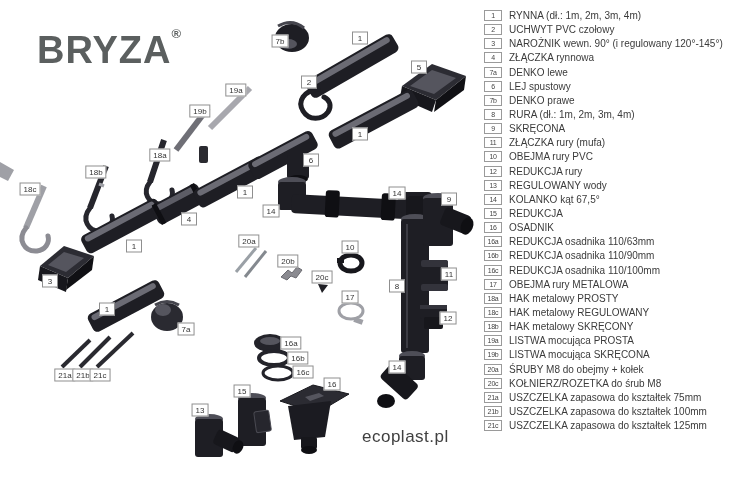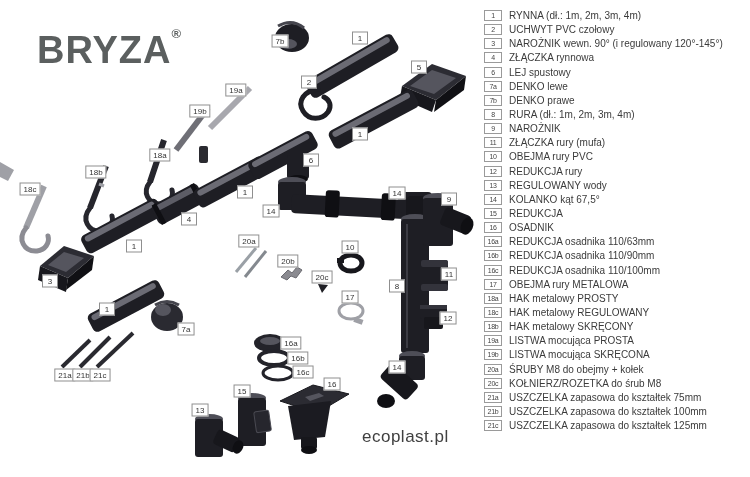--- a/index.html
+++ b/index.html
@@ -309,38 +309,38 @@
     </div>
     <div class="legend-row">
       <span class="num-box">3</span>
       <span class="legend-text">NAROŻNIK wewn. 90° (i regulowany 120°-145°)</span>
     </div>
     <div class="legend-row">
       <span class="num-box">4</span>
       <span class="legend-text">ZŁĄCZKA rynnowa</span>
     </div>
     <div class="legend-row">
+      <span class="num-box">7a</span>
+      <span class="legend-text">DENKO lewe</span>
+    </div>
+    <div class="legend-row">
       <span class="num-box">6</span>
       <span class="legend-text">LEJ spustowy</span>
     </div>
     <div class="legend-row">
-      <span class="num-box">7a</span>
-      <span class="legend-text">DENKO lewe</span>
-    </div>
-    <div class="legend-row">
       <span class="num-box">7b</span>
       <span class="legend-text">DENKO prawe</span>
     </div>
     <div class="legend-row">
       <span class="num-box">8</span>
       <span class="legend-text">RURA (dł.: 1m, 2m, 3m, 4m)</span>
     </div>
     <div class="legend-row">
       <span class="num-box">9</span>
-      <span class="legend-text">NAROŻNIK</span>
+      <span class="legend-text">SKRĘCONA</span>
     </div>
     <div class="legend-row">
       <span class="num-box">11</span>
       <span class="legend-text">ZŁĄCZKA rury (mufa)</span>
     </div>
     <div class="legend-row">
       <span class="num-box">10</span>
       <span class="legend-text">OBEJMA rury PVC</span>
     </div>
     <div class="legend-row">

